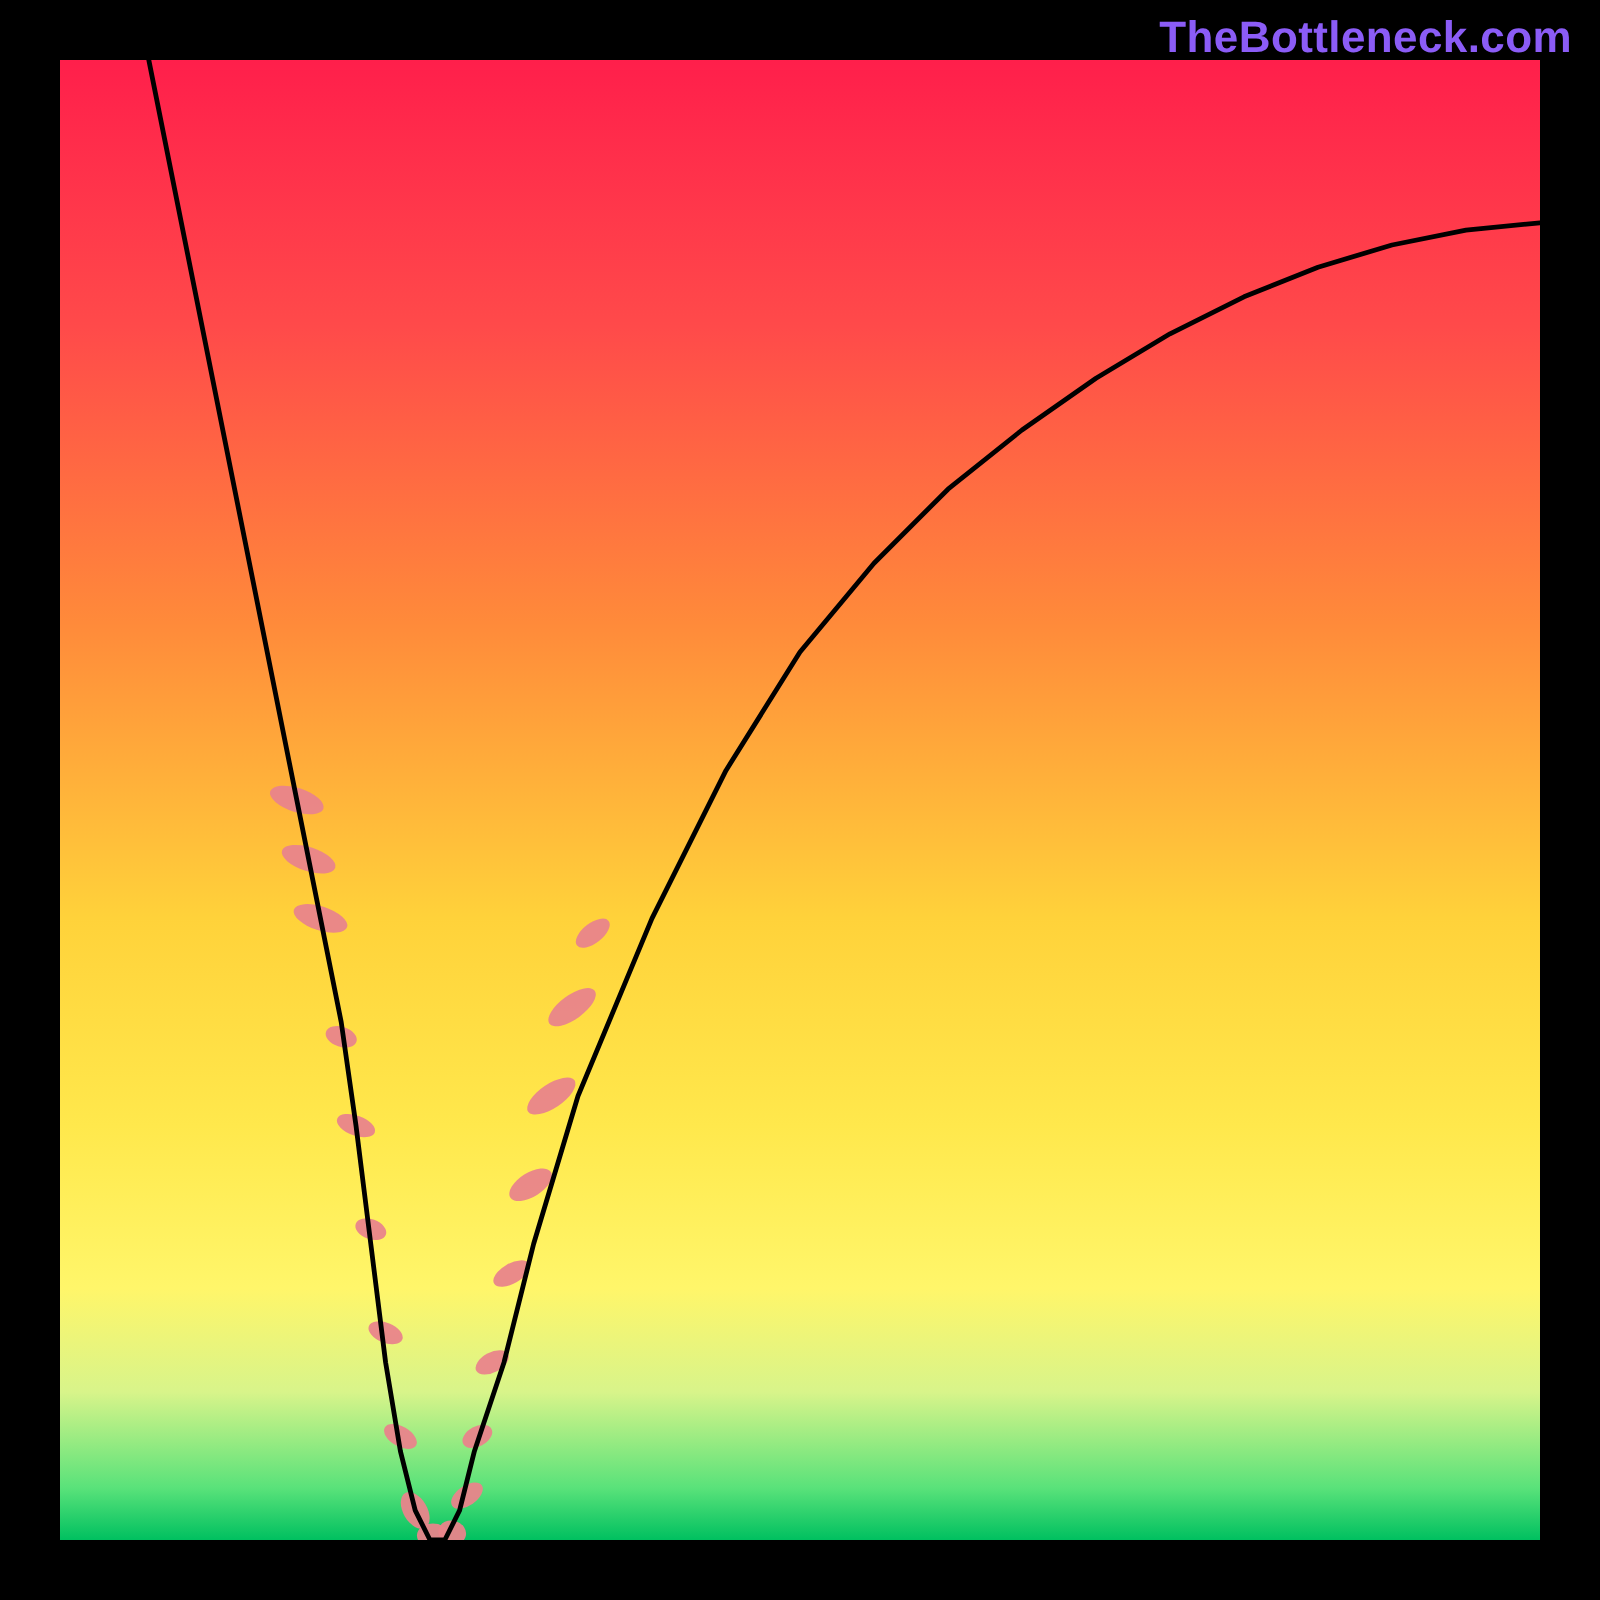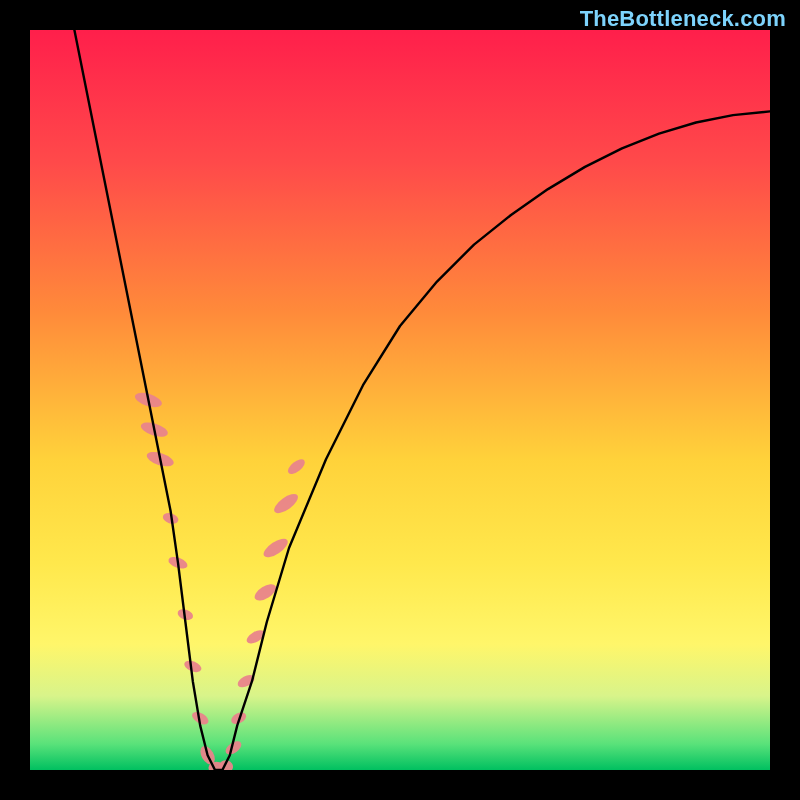--- a/index.html
+++ b/index.html
@@ -35,21 +35,21 @@
     position: absolute;
     left: 0;
     top: 0;
     width: 100%;
     height: 100%;
   }
   .watermark {
     position: absolute;
     top: 6px;
     right: 14px;
-    color: #7dd3fc;
+    color: #8b5cf6;
     font-size: 22px;
     font-weight: 600;
     font-family: Arial, Helvetica, sans-serif;
     letter-spacing: 0.2px;
     user-select: none;
   }
 </style>
 </head>
 <body>
 

